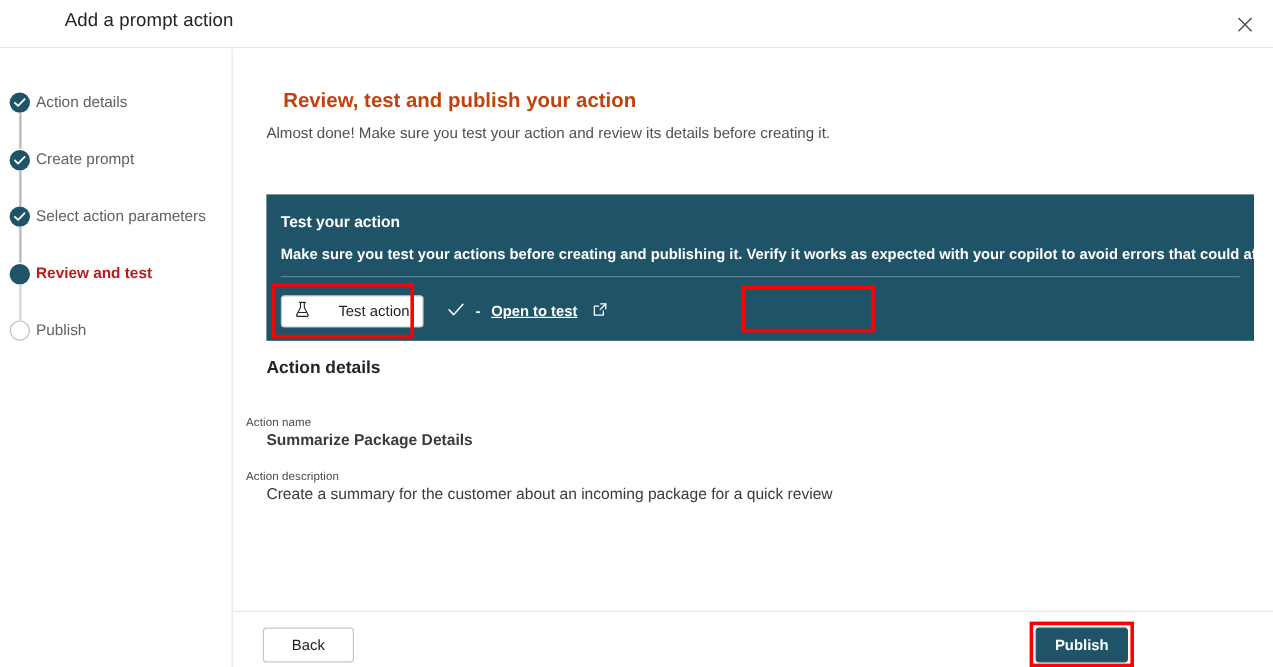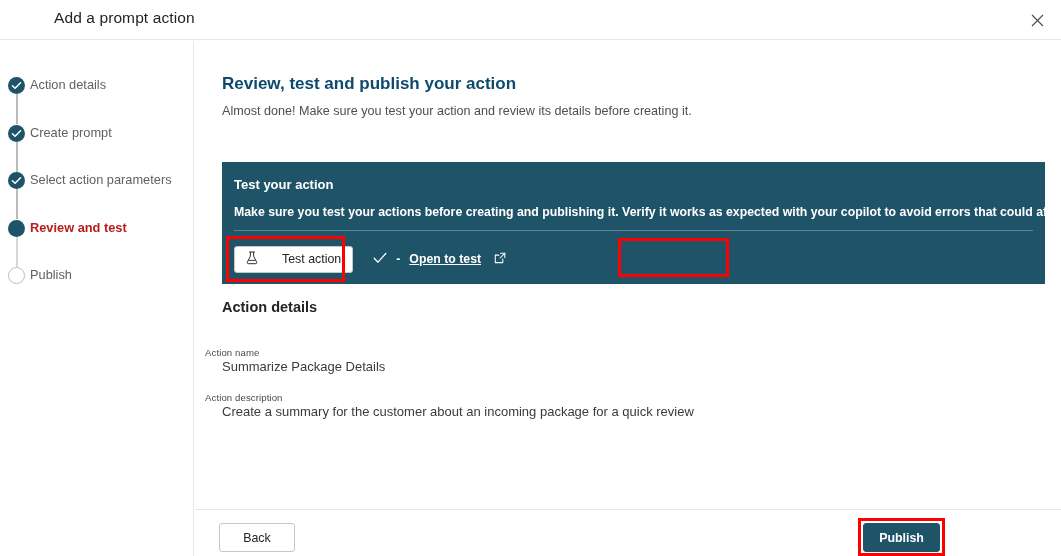--- a/index.html
+++ b/index.html
@@ -82,22 +82,22 @@
   }
   .step.current .step-label { color: #b91c1c; font-weight: 700; }
 
   
   .main {
     position: absolute; left: 195px; top: 41px;
     width: 866px; height: 468px;
     background: #ffffff;
   }
   .page-title {
-    position: absolute; left: 27px; top: 33px;
-    font-size: 17px; font-weight: 600; color: #0c4a6e;
+    position: absolute; left: 41px; top: 33px;
+    font-size: 17px; font-weight: 600; color: #c2410c;
   }
   .page-subtitle {
     position: absolute; left: 27px; top: 63px;
     font-size: 12.6px; color: #4f4f4f;
   }
 
   
   .banner {
     position: absolute; left: 27px; top: 121px;
     width: 823px; height: 122px;
@@ -161,21 +161,21 @@
   }
   .field-label {
     position: absolute; left: 10px;
     font-size: 9.6px; color: #4a4a4a; letter-spacing: .1px;
   }
   .field-value {
     position: absolute; left: 27px;
     font-size: 13px; color: #3b3b3b;
   }
   .lbl-name  { top: 306px; }
-  .val-name  { top: 318px; }
+  .val-name  { top: 318px; font-weight: bold; }
   .lbl-desc  { top: 351px; }
   .val-desc  { top: 363px; }
 
   
   .footer {
     position: absolute; left: 195px; top: 509px;
     width: 866px; height: 47px;
     border-top: 1px solid #e6e6e6;
     background: #ffffff;
   }

